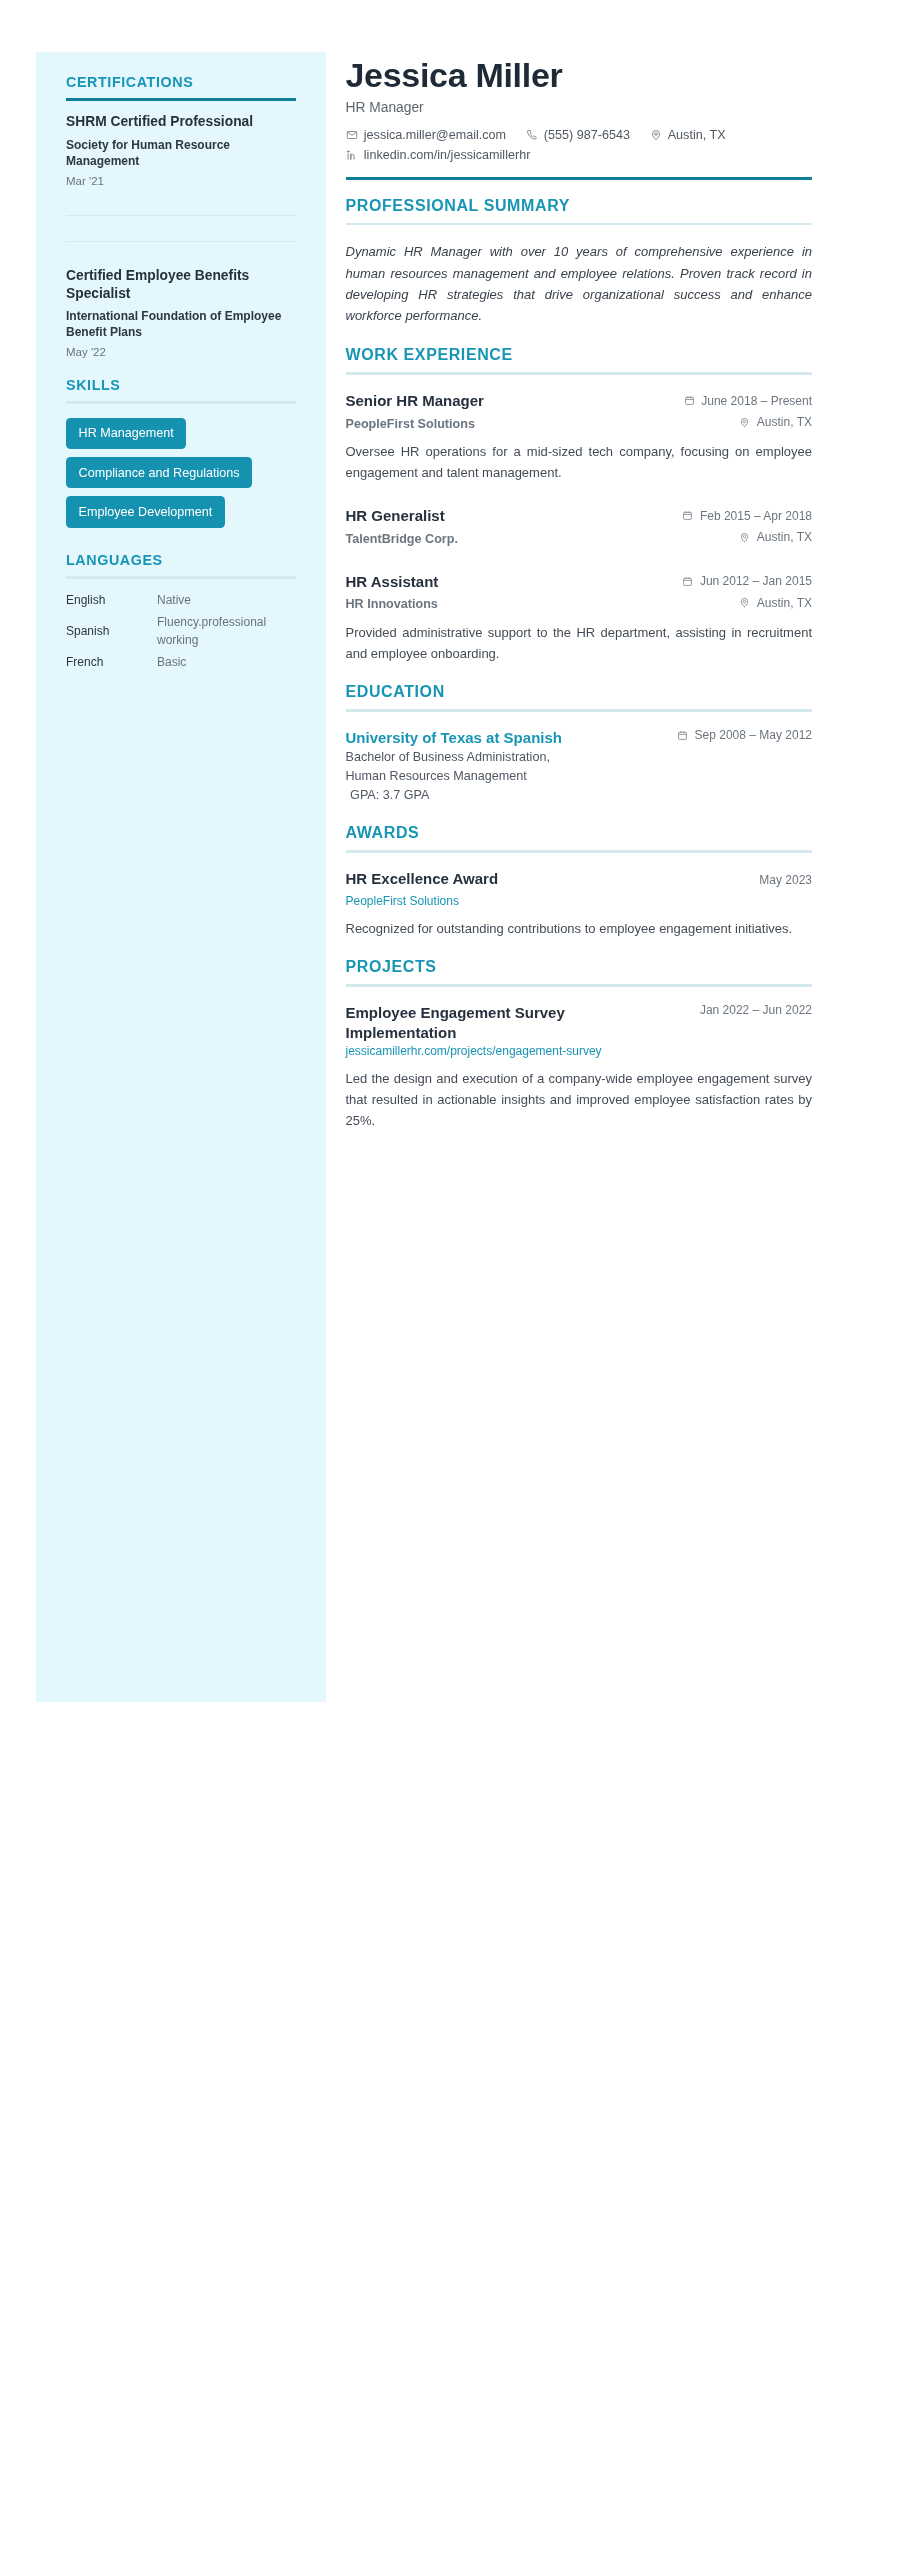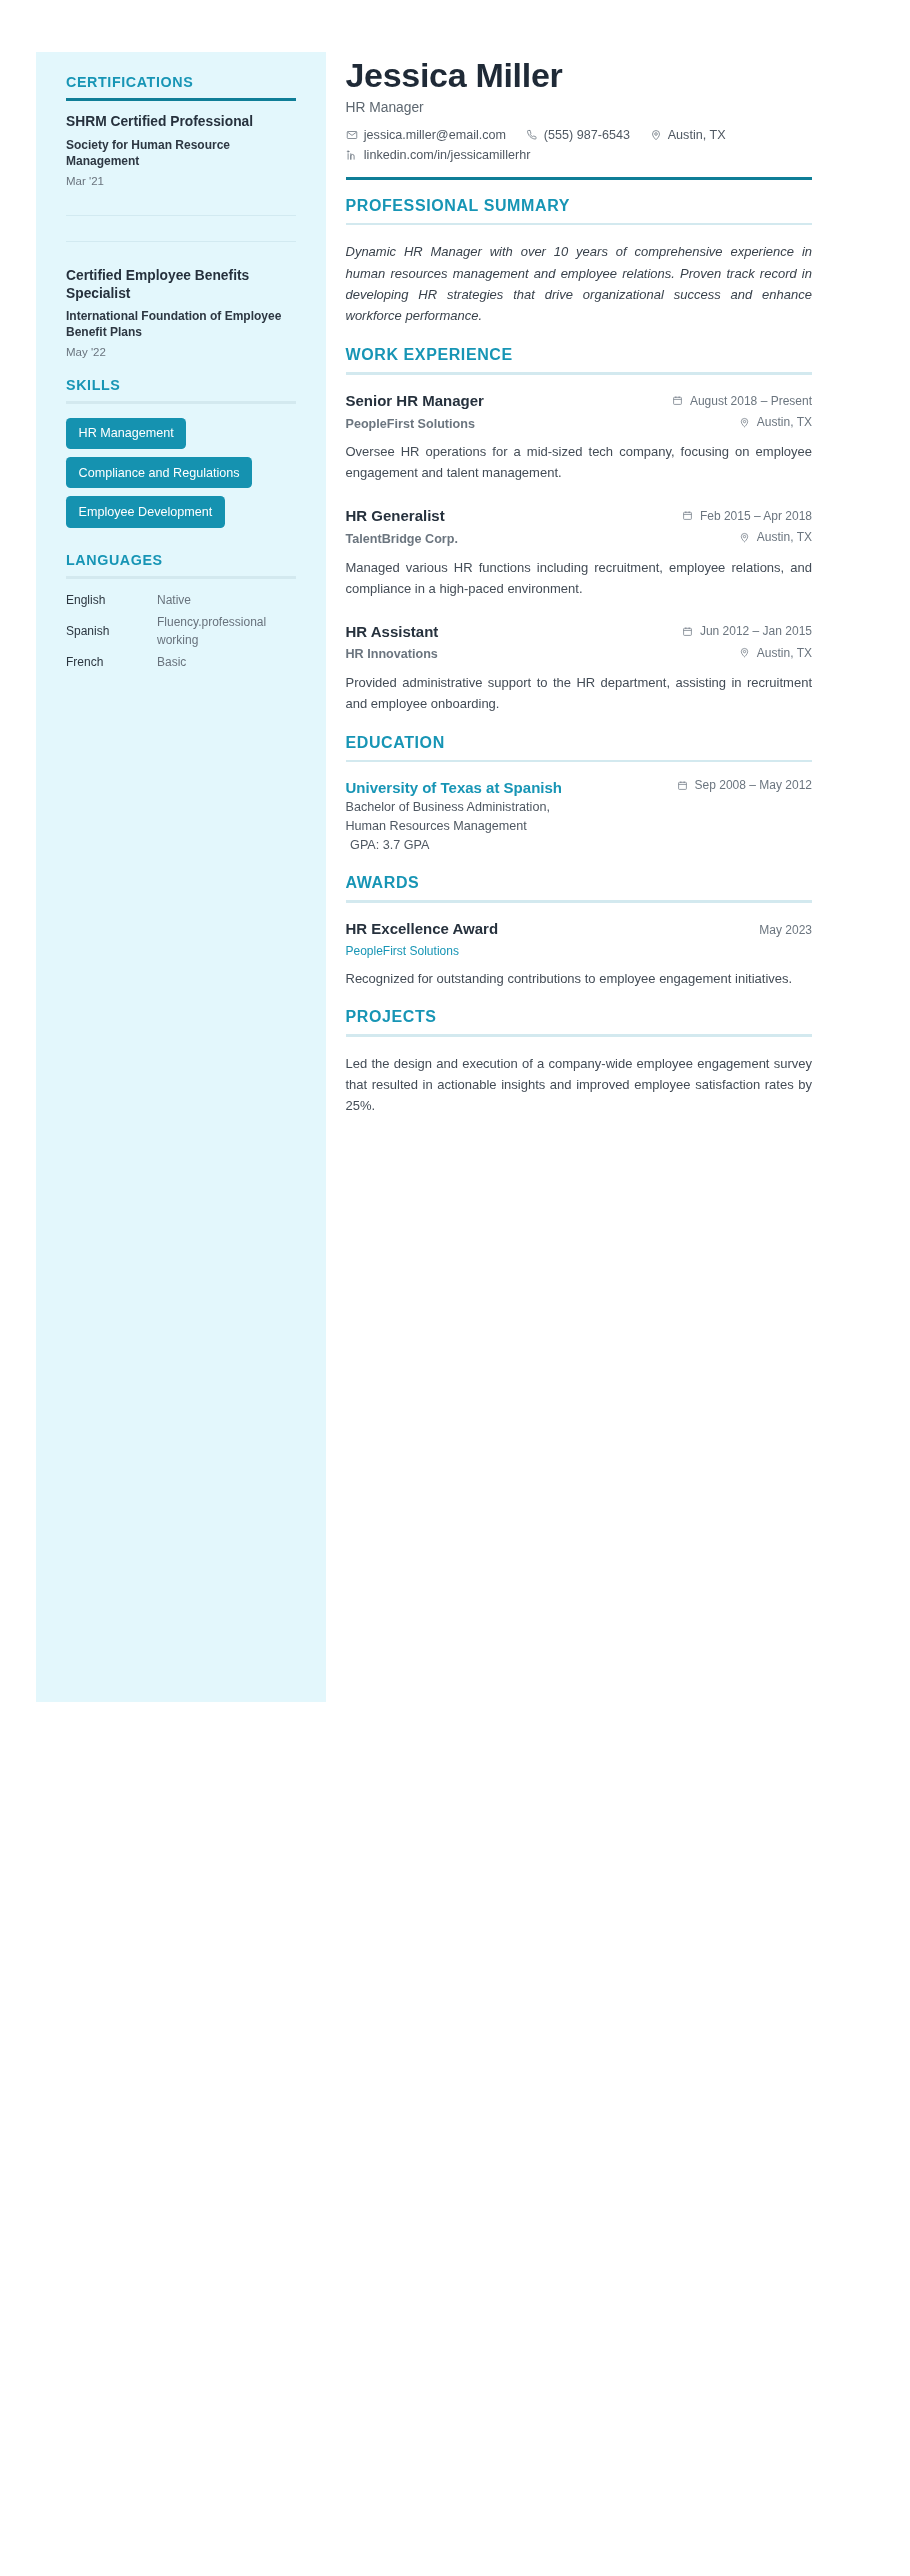--- a/index.html
+++ b/index.html
@@ -406,21 +406,21 @@
         <div class="entry">
           <div class="entry-row">
             <div class="entry-title">Senior HR Manager</div>
             <div class="entry-meta">
               <span class="ico">
                 <svg width="11" height="11" viewBox="0 0 24 24" fill="none" stroke="#6b757f" stroke-width="1.6">
                   <rect x="3.5" y="5" width="17" height="15.5" rx="1.8"></rect>
                   <path d="M3.5 9.6h17M8.4 3v3.6M15.6 3v3.6"></path>
                 </svg>
               </span>
-              <span>August 2018  –  Present</span>
+              <span>June 2018  –  Present</span>
             </div>
           </div>
           <div class="entry-row">
             <div class="entry-org">PeopleFirst Solutions</div>
             <div class="entry-meta">
               <span class="ico">
                 <svg width="11" height="11" viewBox="0 0 24 24" fill="none" stroke="#6b757f" stroke-width="1.6">
                   <path d="M12 21.5s7-6.3 7-11.4A7 7 0 0 0 5 10.1c0 5.1 7 11.4 7 11.4z"></path>
                   <circle cx="12" cy="10" r="2.6"></circle>
                 </svg>
@@ -449,21 +449,20 @@
             <div class="entry-meta">
               <span class="ico">
                 <svg width="11" height="11" viewBox="0 0 24 24" fill="none" stroke="#6b757f" stroke-width="1.6">
                   <path d="M12 21.5s7-6.3 7-11.4A7 7 0 0 0 5 10.1c0 5.1 7 11.4 7 11.4z"></path>
                   <circle cx="12" cy="10" r="2.6"></circle>
                 </svg>
               </span>
               <span>Austin, TX</span>
             </div>
           </div>
-          <p class="entry-desc">Managed various HR functions including recruitment, employee relations, and compliance in a high-paced environment.</p>
         </div>
 
         <div class="entry">
           <div class="entry-row">
             <div class="entry-title">HR Assistant</div>
             <div class="entry-meta">
               <span class="ico">
                 <svg width="11" height="11" viewBox="0 0 24 24" fill="none" stroke="#6b757f" stroke-width="1.6">
                   <rect x="3.5" y="5" width="17" height="15.5" rx="1.8"></rect>
                   <path d="M3.5 9.6h17M8.4 3v3.6M15.6 3v3.6"></path>
@@ -526,20 +525,29 @@
           <div class="entry-org teal">PeopleFirst Solutions</div>
           <p class="entry-desc">Recognized for outstanding contributions to employee engagement initiatives.</p>
         </div>
       </section>
 
       <section class="section">
         <div class="sec-heading">PROJECTS</div>
         <div class="sec-rule"></div>
 
         <div class="entry">
+          <div class="two-col">
+            <div class="left">
+              <div class="entry-title" style="max-width:321px;">Employee Engagement Survey Implementation</div>
+              <div class="url-link">jessicamillerhr.com/projects/engagement-survey</div>
+            </div>
+            <div class="right">
+              <div class="entry-meta">Jan 2022  –  Jun 2022</div>
+            </div>
+          </div>
           <p class="entry-desc">Led the design and execution of a company-wide employee engagement survey that resulted in actionable insights and improved employee satisfaction rates by 25%.</p>
         </div>
       </section>
 
     </main>
   </div>
 </div>
 
 
 </body></html>

